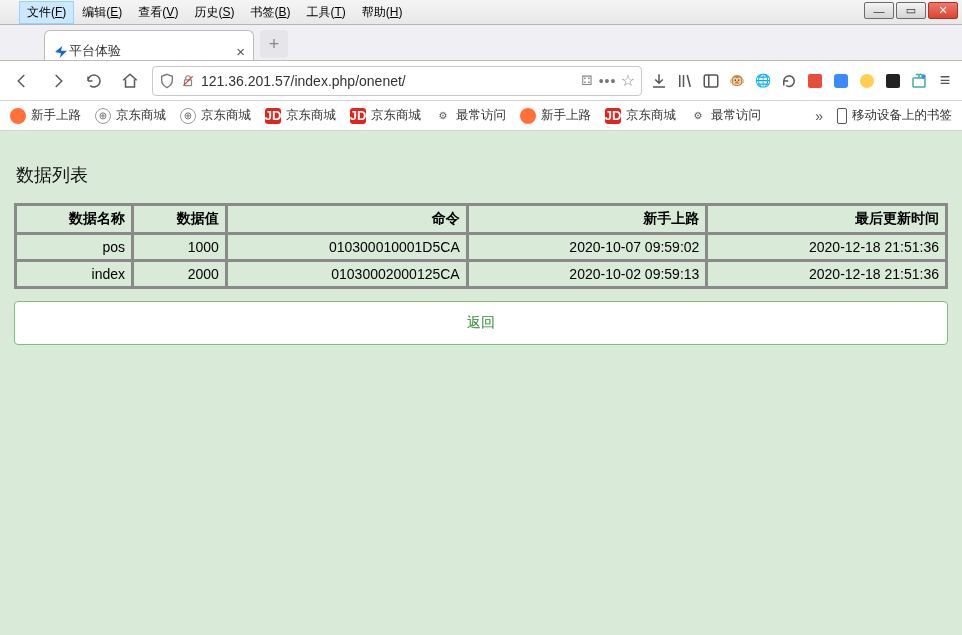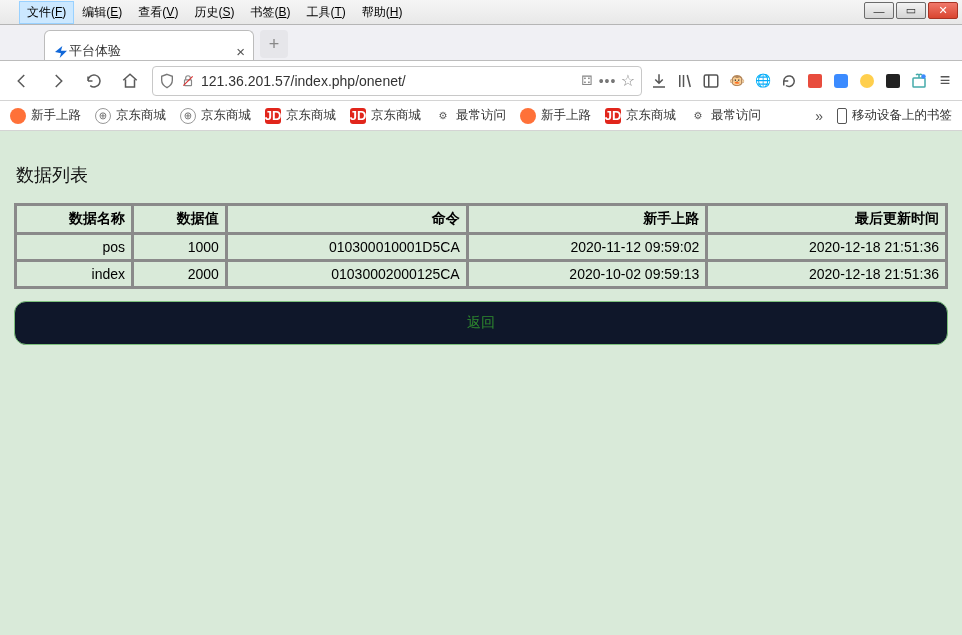--- a/index.html
+++ b/index.html
@@ -107,22 +107,22 @@
 table.data {
   width:100%; border-collapse: separate; border-spacing:1px;
   border:1px solid #8a8a8a; background:#8a8a8a;
 }
 table.data th, table.data td {
   background:#d9ead9; border:1px solid #8a8a8a; padding:4px 6px;
   text-align:right; font-size:14px; font-weight:normal;
 }
 table.data th { font-weight:bold; }
 .backbtn {
-  margin-top:12px; height:44px; border:1px solid #7cc07c; border-radius:12px;
-  background:#0f172a; display:flex; align-items:center; justify-content:center;
+  margin-top:12px; height:44px; border:1px solid #7cc07c; border-radius:4px;
+  background:#ffffff; display:flex; align-items:center; justify-content:center;
   color:#2e8b2e; font-size:14px;
 }
 
 
 .sq { width:14px;height:14px;background:#e84c3d;border-radius:2px; }
 .sq.blue { background:#3b8bff; }
 .sq.yellowdot { width:14px;height:14px;background:#ffcf4d;border-radius:50%; }
 .sq.dark { background:#222; }
 .phone { width:10px;height:16px;border:1.5px solid #555;border-radius:2px; }
 </style>
@@ -297,21 +297,21 @@
         <th>命令</th>
         <th>新手上路</th>
         <th>最后更新时间</th>
       </tr>
     </thead>
     <tbody>
       <tr>
         <td>pos</td>
         <td>1000</td>
         <td>010300010001D5CA</td>
-        <td>2020-11-12 09:59:02</td>
+        <td>2020-10-07 09:59:02</td>
         <td>2020-12-18 21:51:36</td>
       </tr>
       <tr>
         <td>index</td>
         <td>2000</td>
         <td>01030002000125CA</td>
         <td>2020-10-02 09:59:13</td>
         <td>2020-12-18 21:51:36</td>
       </tr>
     </tbody>

